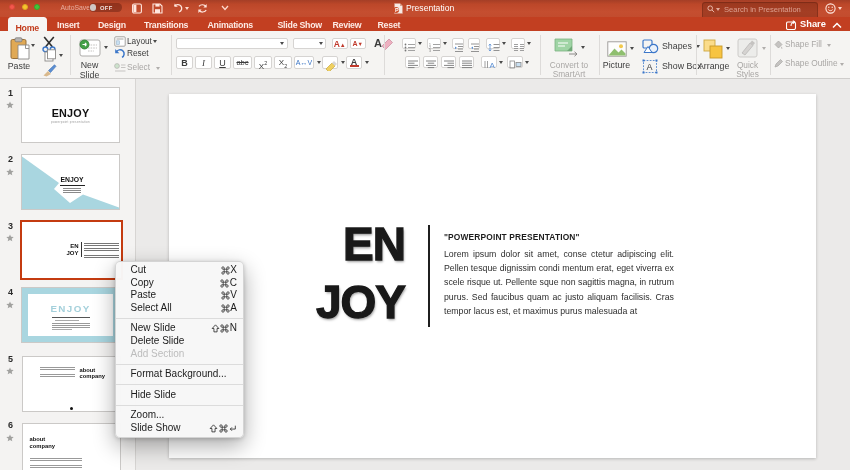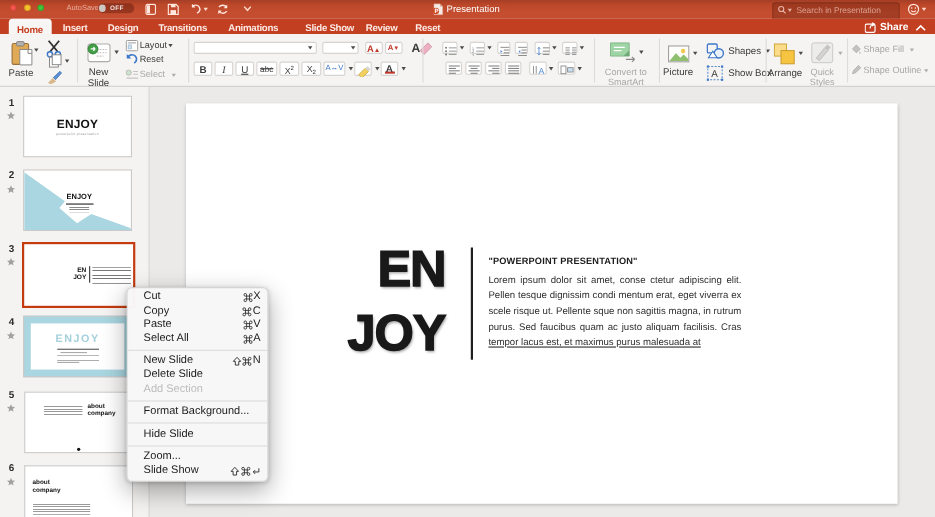--- a/index.html
+++ b/index.html
@@ -38,21 +38,21 @@
 #panel{position:absolute;left:0;top:0;width:136px;height:391px;background:#f4f3f2;border-right:1px solid #d7d5d3;}
 #slide{position:absolute;left:169px;top:15px;width:647px;height:364px;background:#fff;box-shadow:0 1px 3px rgba(0,0,0,0.22);}
 #enjoy{position:absolute;left:100px;top:0;width:136px;text-align:right;font-weight:bold;color:#191919;
  font-size:46px;letter-spacing:-1px;-webkit-text-stroke:1.3px #191919;text-shadow:1px 2px 2.5px rgba(0,0,0,0.38);}
 #en{position:absolute;right:0;top:127px;line-height:46px;}
 #joy{position:absolute;right:0;top:185px;line-height:46px;}
 #vline{position:absolute;left:259px;top:131px;width:1.6px;height:101.5px;background:#1f1f1f;}
 #headline{position:absolute;left:275px;top:137.5px;font-size:8.4px;font-weight:bold;letter-spacing:0.15px;color:#1c1c1c;}
 #para{position:absolute;left:275px;top:152.5px;width:230px;font-size:8.75px;color:#2e2e2e;}
 .jl{height:14.35px;line-height:14.35px;text-align:justify;text-align-last:justify;white-space:nowrap;}
-.jl.last{text-align-last:left;text-decoration:underline;}
+.jl.last{text-align-last:left;}
 
 .thnum{position:absolute;left:0px;top:0;width:13px;text-align:right;font-size:9px;font-weight:bold;color:#2b2b2b;}
 .tstar{position:absolute;left:5.5px;}
 .thumb{position:absolute;width:99px;height:56px;background:#fff;border:1px solid #cbc9c7;}
 .thumb.sel{width:102.5px;height:60px;border:2px solid #c43b10;}
 
 #ctxmenu{position:absolute;left:114.5px;top:261px;width:129px;background:rgba(247,247,247,0.98);border:1px solid rgba(0,0,0,0.14);border-radius:5px;box-shadow:0 8px 22px rgba(0,0,0,0.33),0 1px 4px rgba(0,0,0,0.18);padding:2px 0;z-index:50;}
 .mi{height:12.6px;display:flex;align-items:center;justify-content:space-between;padding:0 5.5px 0 15px;font-size:10px;color:#1b1b1b;}
 .mi span{line-height:12.6px;}
 .mi.hl{background:#2173e8;color:#fff;}

